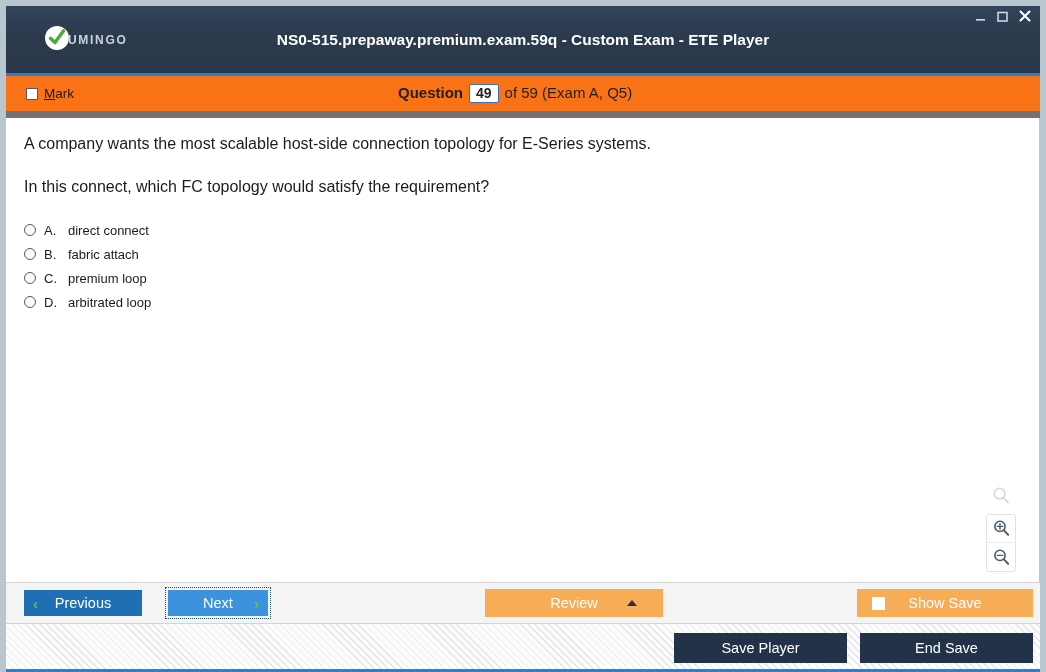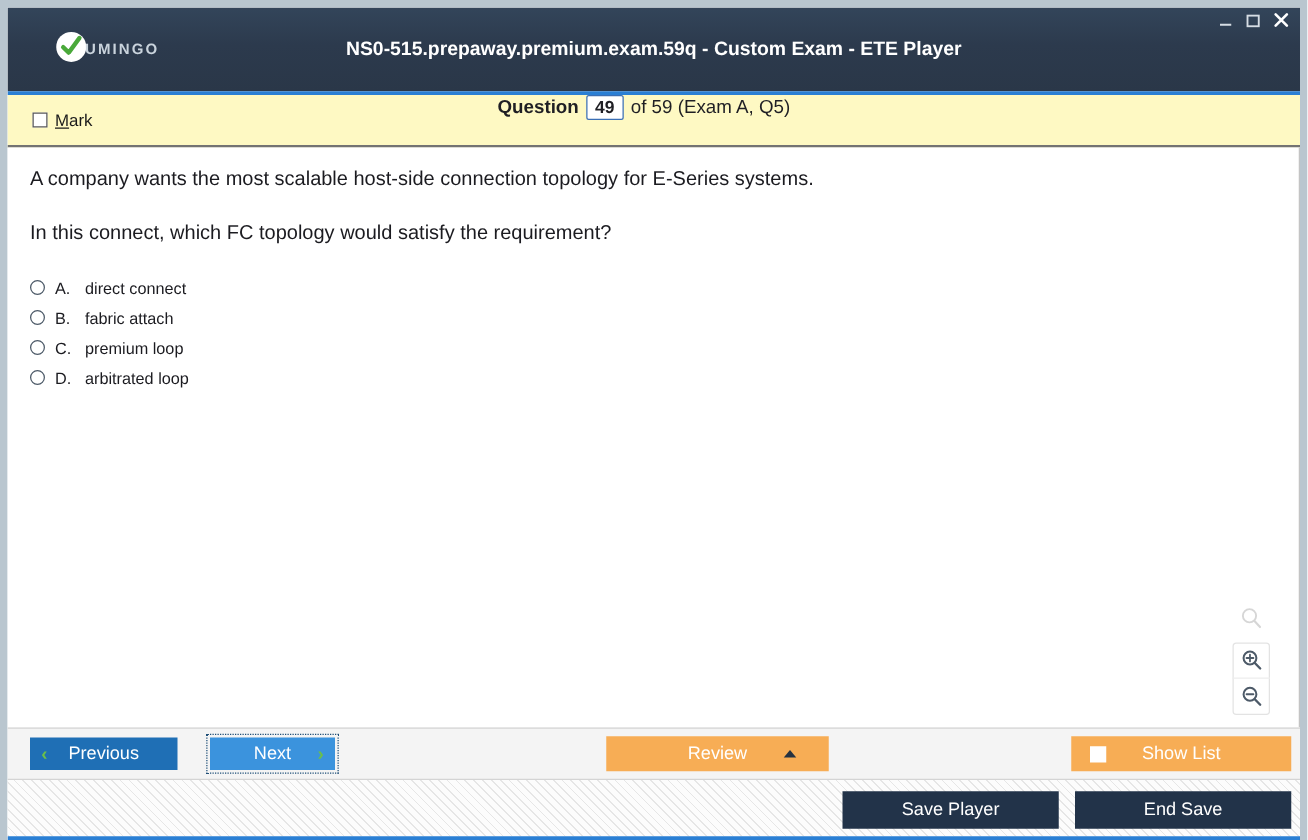--- a/index.html
+++ b/index.html
@@ -84,23 +84,24 @@
     font-weight: bold;
     pointer-events: none;
     white-space: nowrap;
   }
 
   
   #question-bar {
     position: relative;
     flex: 0 0 42px;
     height: 42px;
-    background: #fef9c3;
-    border-bottom: 2px solid #737373;
-    display: flex;
+    background: #f97316;
+    border-bottom: 7px solid #737373;
+    display: flex;
+    align-items: center;
   }
 
   #mark-control {
     display: flex;
     align-items: center;
     gap: 6px;
     margin-left: 20px;
     font-size: 13.5px;
     color: #1a1a1a;
     cursor: default;
@@ -428,21 +429,21 @@
       </div>
 
       <div class="orange-btn" id="review-button">
         <span>Review</span>
         <span id="review-caret"></span>
       </div>
 
 
       <div class="orange-btn" id="show-list-button">
         <span class="btn-checkbox"></span>
-        <span>Show List</span>
+        <span>Show Save</span>
       </div>
     </div>
 
     <div id="footer-bar">
       <div class="dark-btn" id="save-session-button">
         <span>Save Player</span>
       </div>
       <div class="dark-btn" id="end-exam-button">
         <span>End Save</span>
       </div>

